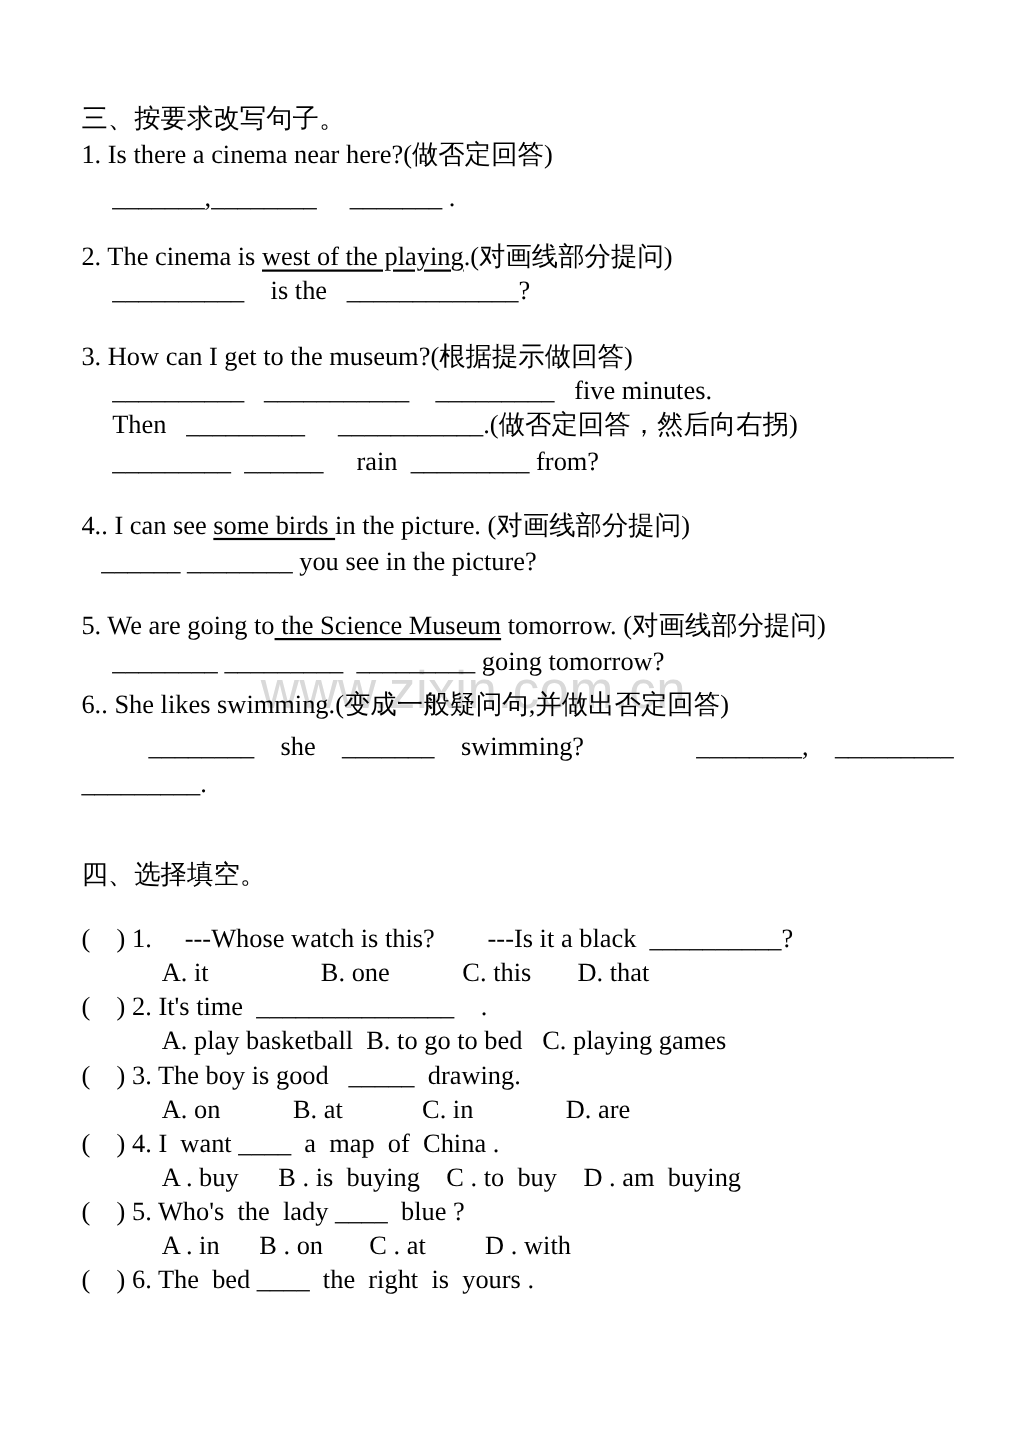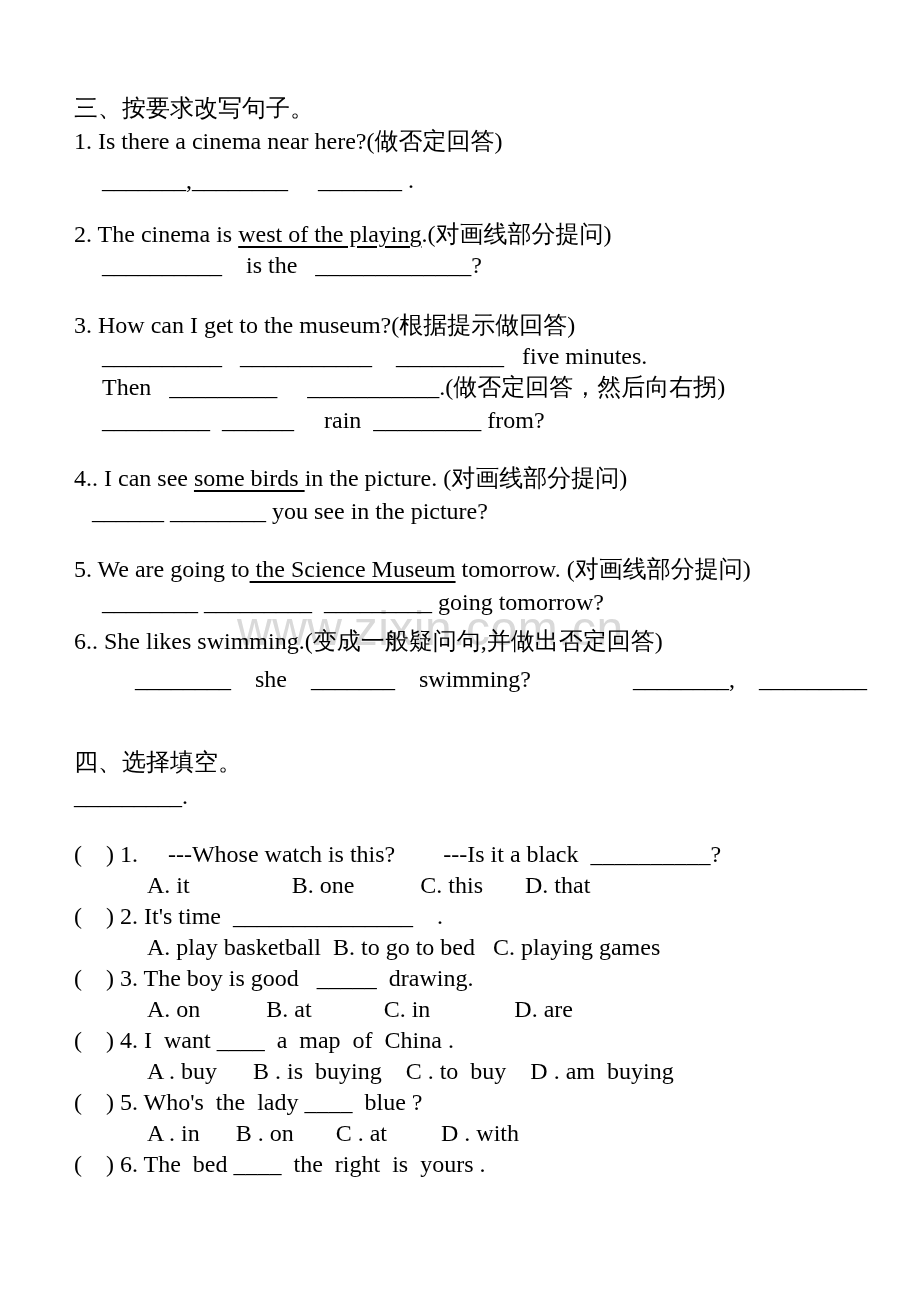--- a/index.html
+++ b/index.html
@@ -81,23 +81,23 @@
     <div class="line ind mt2">_________  ______     rain  _________ from?</div>
 
     <div class="line mt27"><span>4.. I can see </span><span class="u">some birds </span><span>in the picture. (对画线部分提问)</span></div>
     <div class="line ind-sm mt2">______ ________ you see in the picture?</div>
 
     <div class="line mt27"><span>5. We are going to</span><span class="u"> the Science Museum</span><span> tomorrow. (对画线部分提问)</span></div>
     <div class="line ind mt2">________ _________  _________ going tomorrow?</div>
 
     <div class="line mt26">6.. She likes swimming.(变成一般疑问句,并做出否定回答)</div>
     <div class="line ind-lg mt7">________    she    _______    swimming?                 ________,    _________</div>
+    <div class="line mt3">_________.</div>
+
     <div class="line mt52">四、选择填空。</div>
-
-    <div class="line mt3">_________.</div>
 
     <div class="line mt14">(    ) 1.     ---Whose watch is this?        ---Is it a black  __________?</div>
     <div class="line opt">A. it                 B. one           C. this       D. that</div>
 
     <div class="line">(    ) 2. It's time  _______________    .</div>
     <div class="line opt">A. play basketball  B. to go to bed   C. playing games</div>
 
     <div class="line">(    ) 3. The boy is good   _____  drawing.</div>
     <div class="line opt">A. on           B. at            C. in              D. are</div>
 

